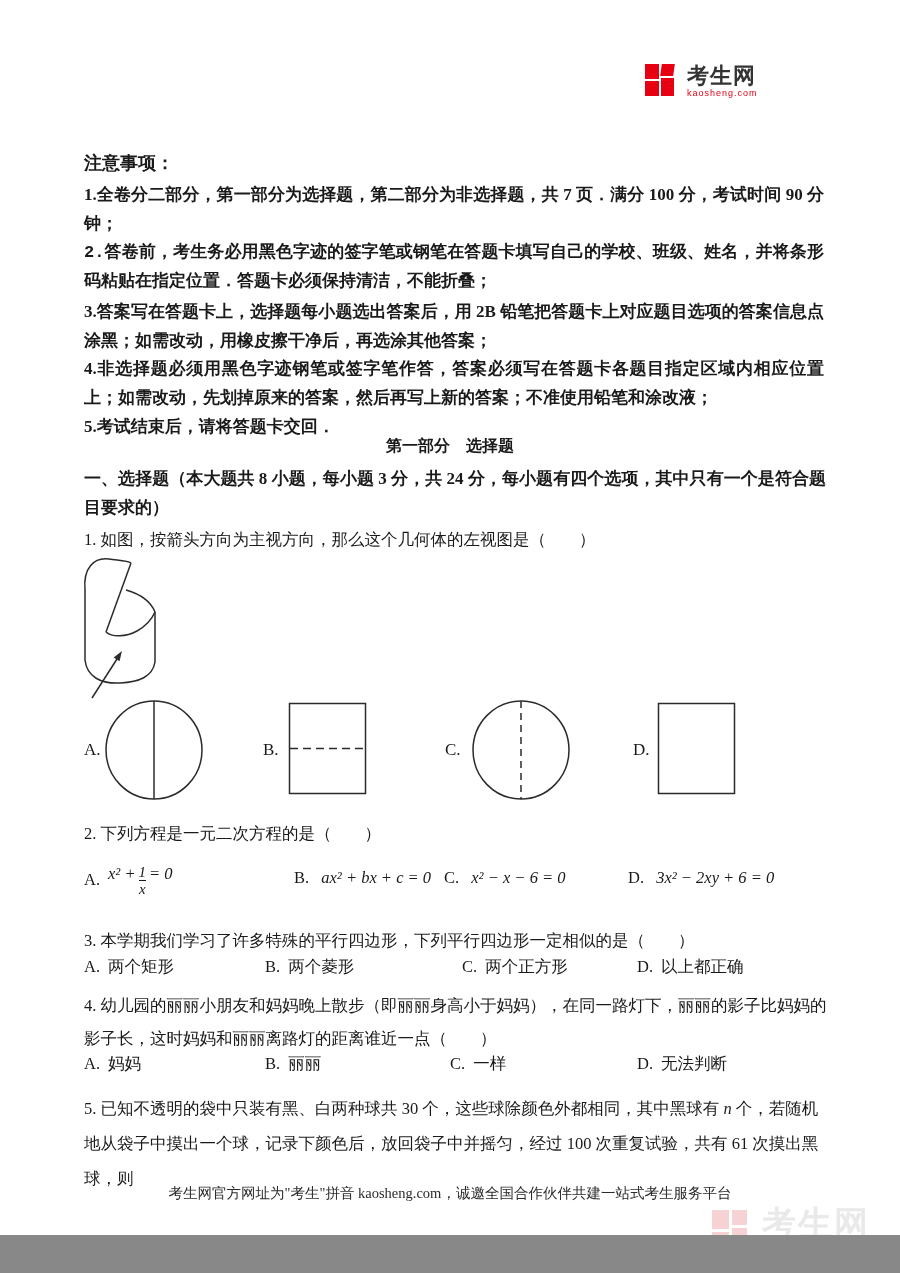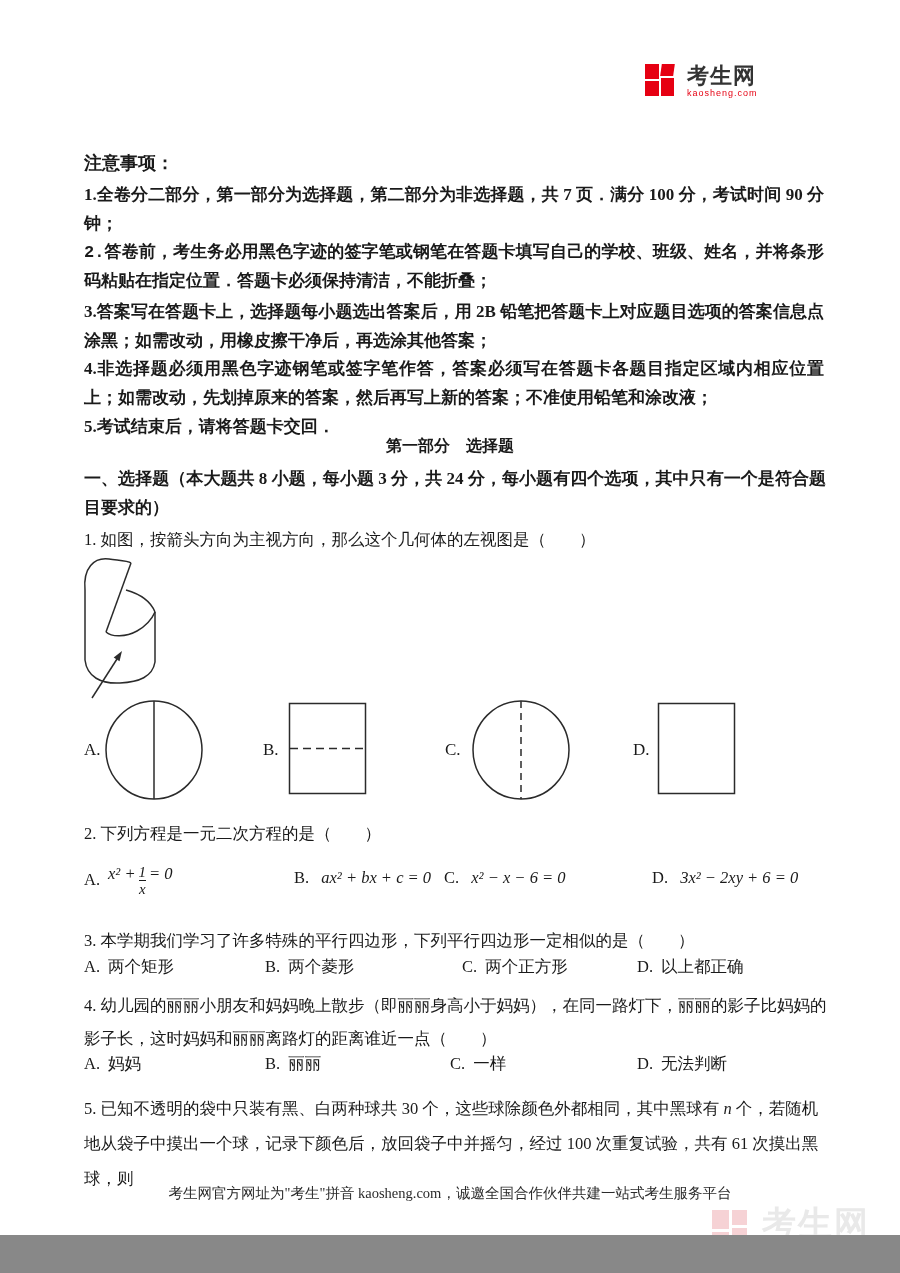--- a/index.html
+++ b/index.html
@@ -134,21 +134,21 @@
     </span>
   </div>
   <div class="optrow-item q2row" style="left:262px;margin-left:32px;">
     <span class="lab">B.</span>
     <span class="formula">ax² + bx + c = 0</span>
   </div>
   <div class="optrow-item q2row" style="left:444px;">
     <span class="lab">C.</span>
     <span class="formula">x² − x − 6 = 0</span>
   </div>
-  <div class="optrow-item q2row" style="left:652px;">
+  <div class="optrow-item q2row" style="left:628px;">
     <span class="lab">D.</span>
     <span class="formula">3x² − 2xy + 6 = 0</span>
   </div>
 
   <p class="qtext q3t">3. 本学期我们学习了许多特殊的平行四边形，下列平行四边形一定相似的是（　　）</p>
   <div class="optrow-item q3row" style="left:84px;"><span class="lab">A.</span><span>两个矩形</span></div>
   <div class="optrow-item q3row" style="left:265px;"><span class="lab">B.</span><span>两个菱形</span></div>
   <div class="optrow-item q3row" style="left:450px;margin-left:12px;"><span class="lab">C.</span><span>两个正方形</span></div>
   <div class="optrow-item q3row" style="left:637px;"><span class="lab">D.</span><span>以上都正确</span></div>
 

